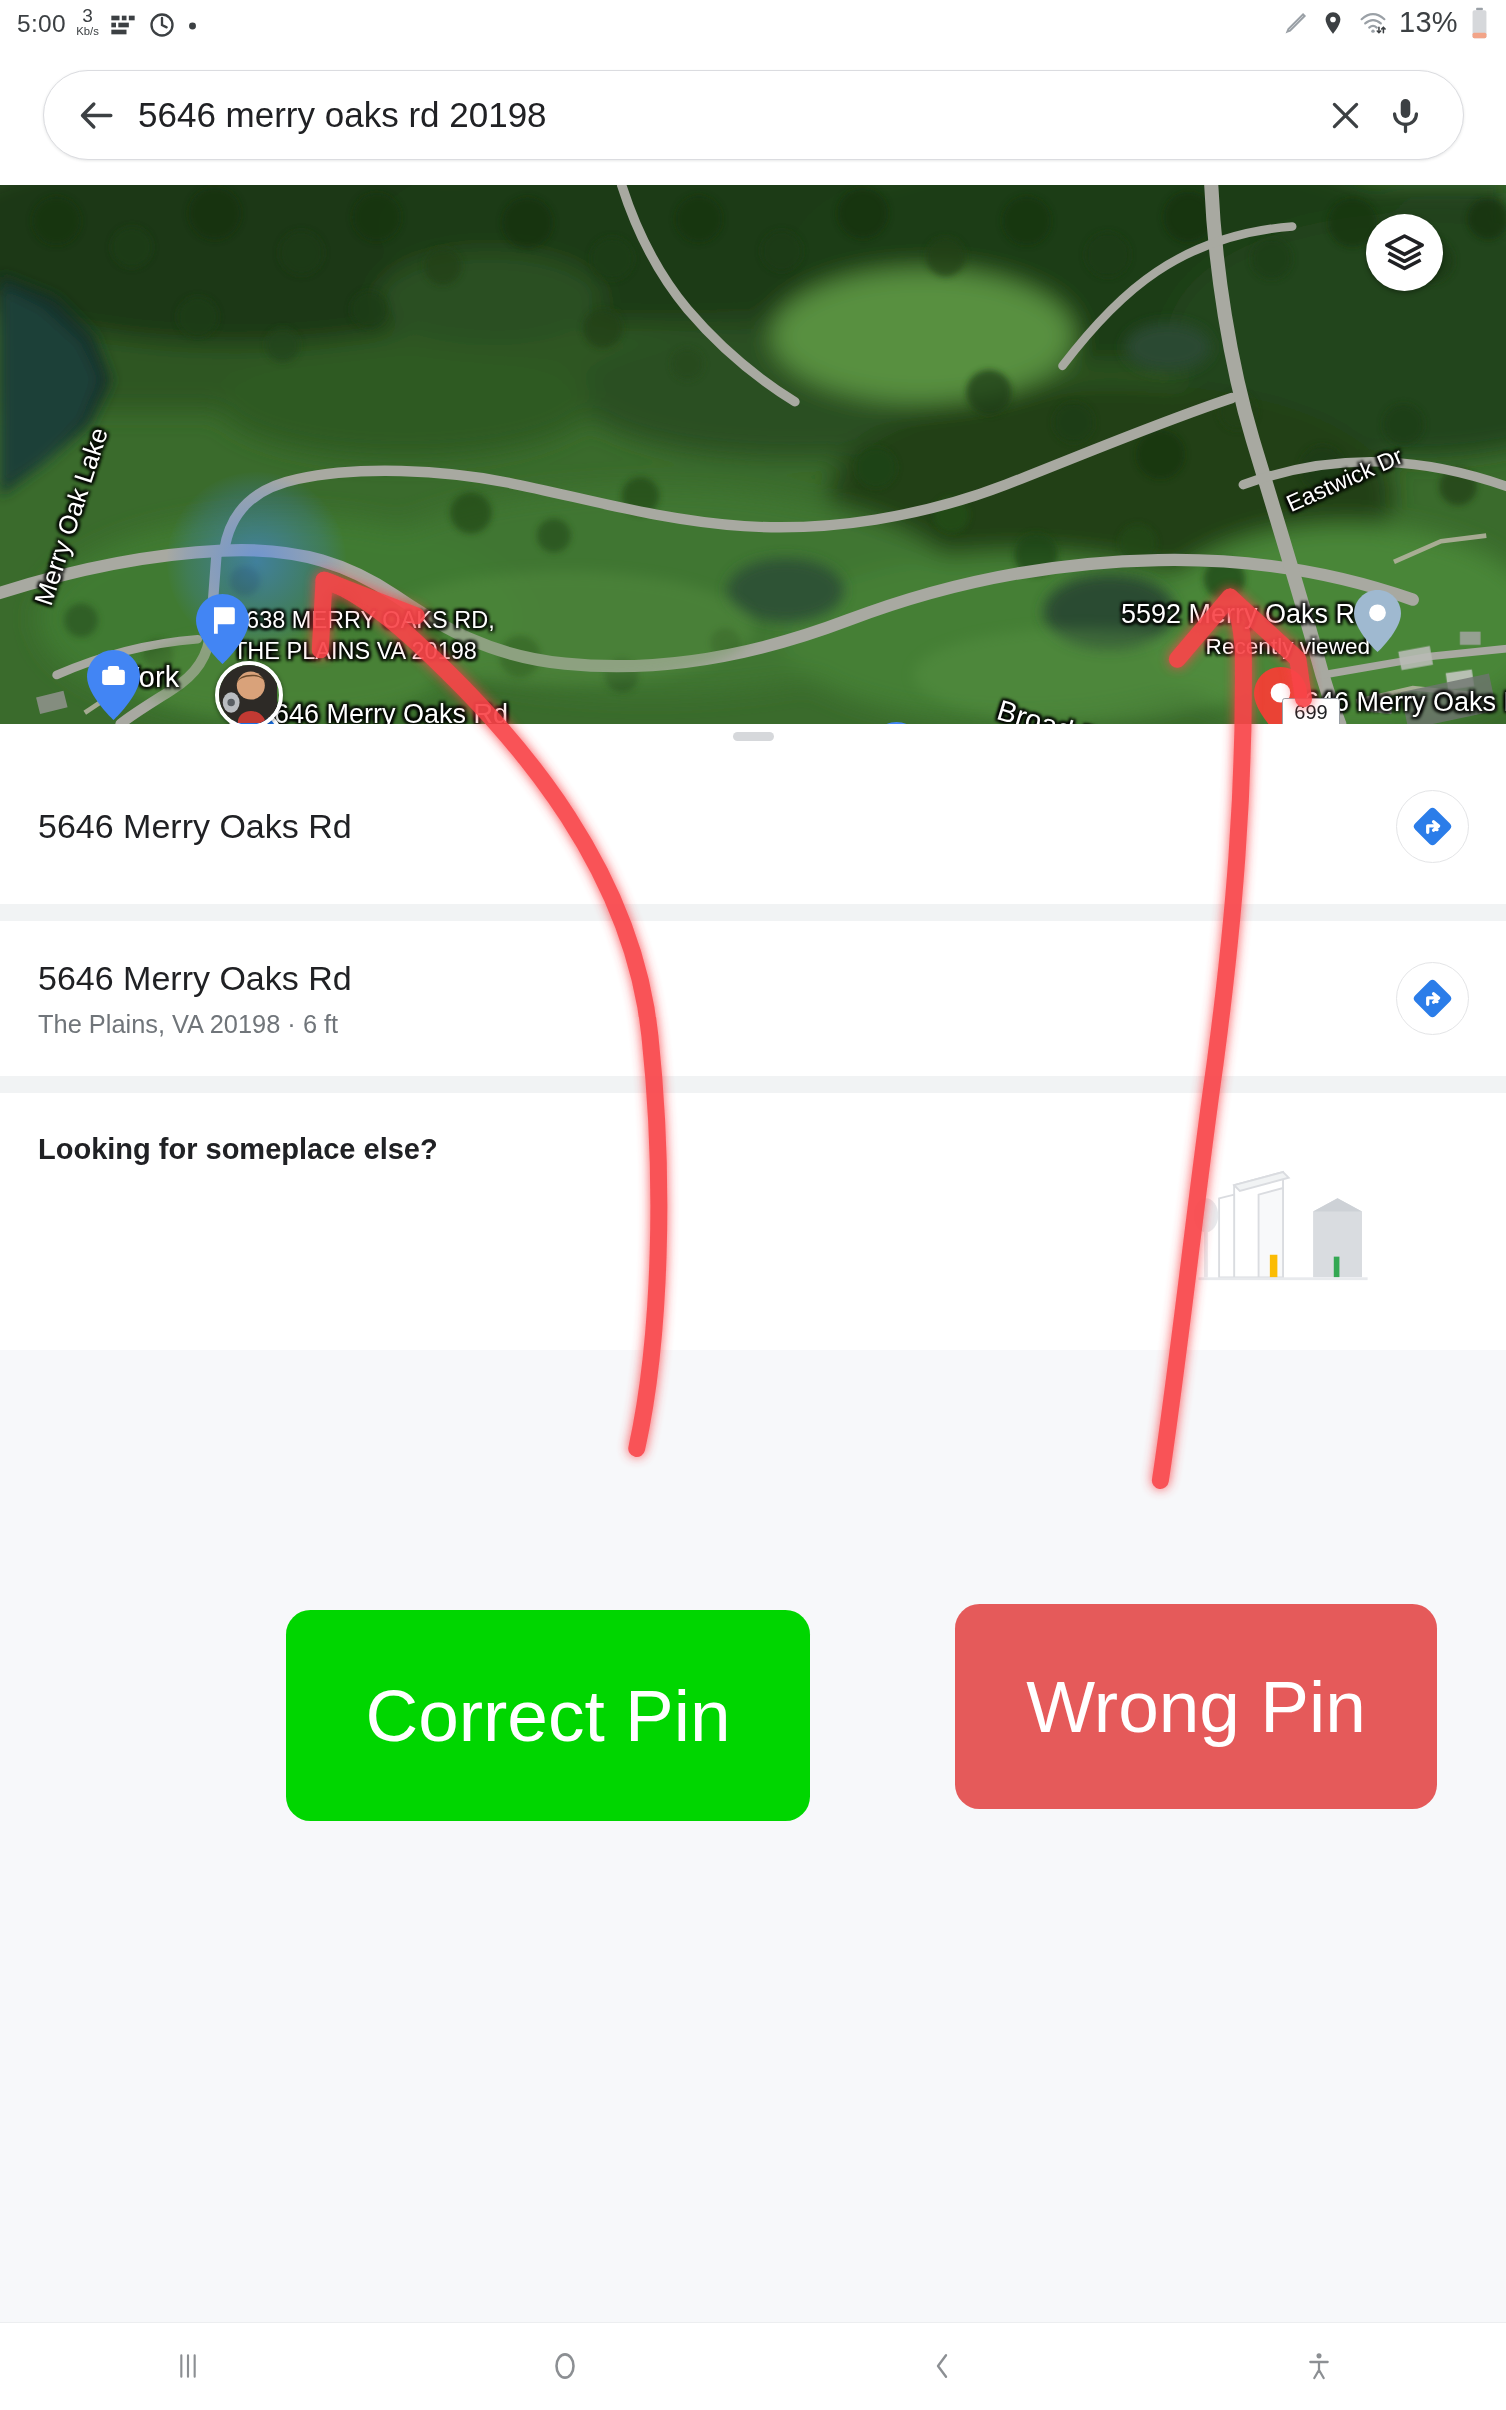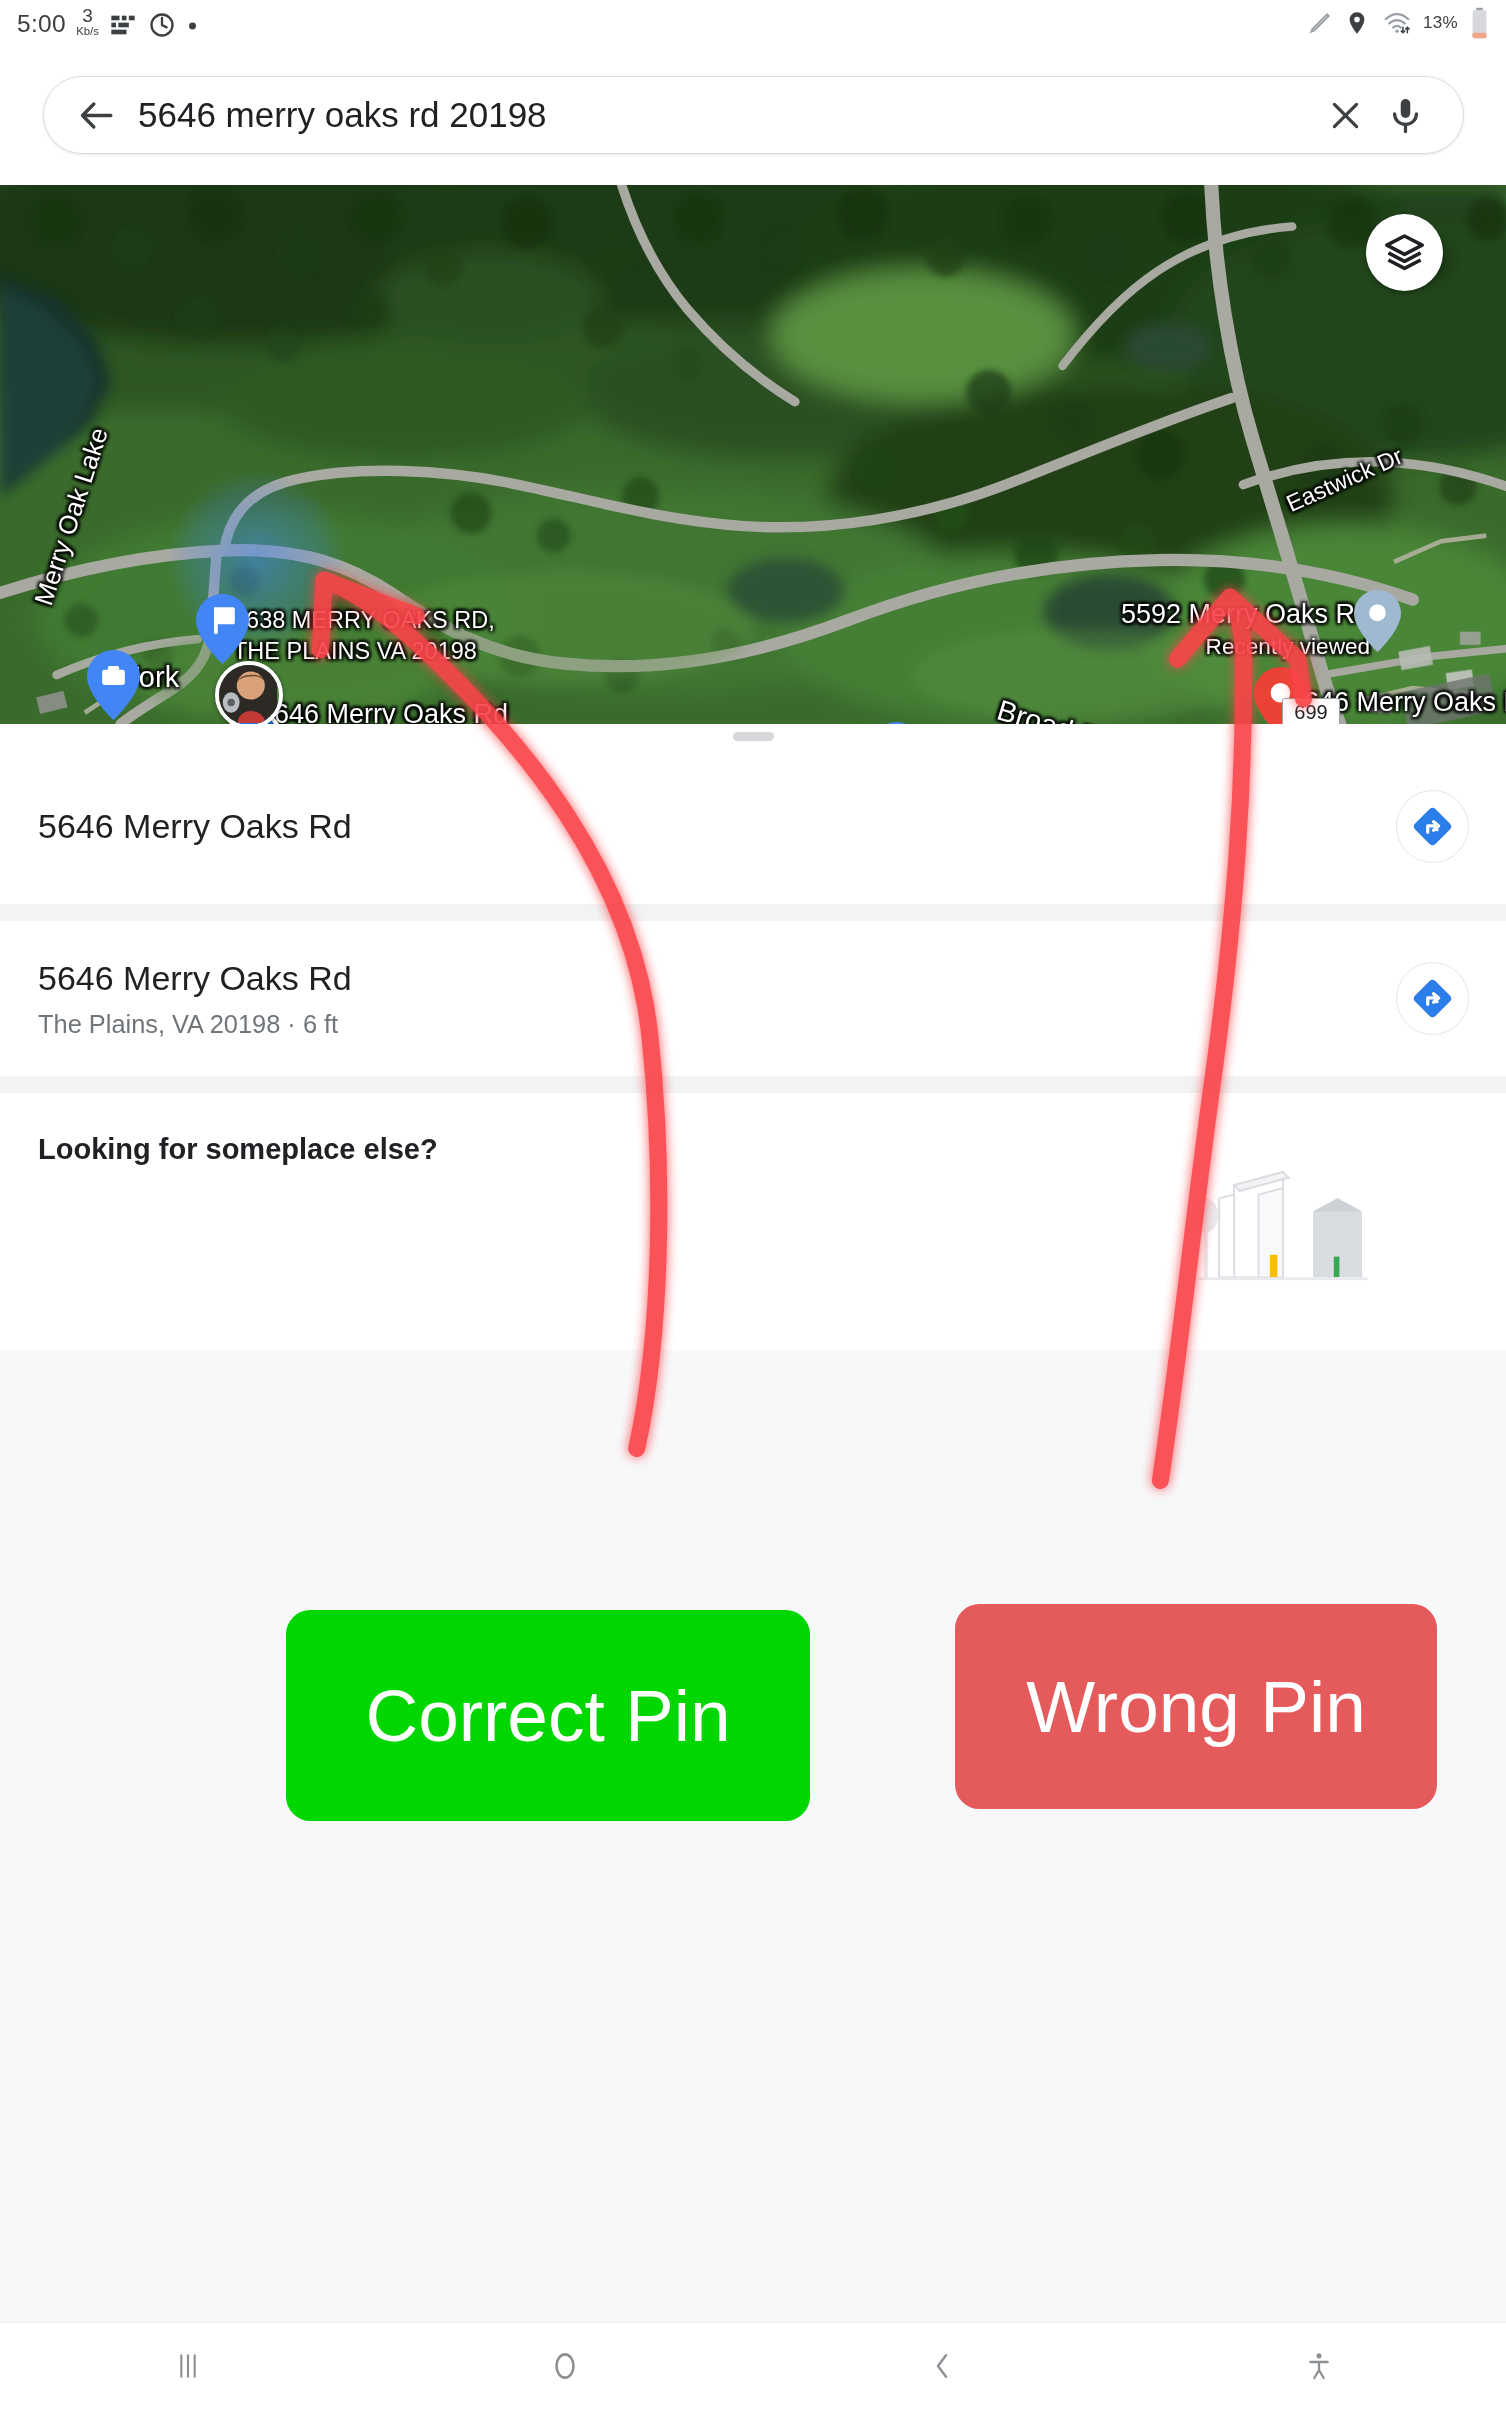--- a/index.html
+++ b/index.html
@@ -17,29 +17,29 @@
     background:#ffffff; display:flex; align-items:center;
     padding:0 17px; z-index:40;
   }
   .sb-left { display:flex; align-items:flex-end; gap:10.4px; }
   .sb-clock { font-size:24.5px; color:#3c4043; letter-spacing:0.3px; line-height:1; padding-bottom:1.9px;}
   .sb-net { display:flex; flex-direction:column; align-items:center; line-height:1; padding-bottom:0.9px;}
   .sb-net-num { font-size:19px; color:#3c4043; line-height:1; }
   .sb-net-unit { font-size:11.3px; color:#3c4043; line-height:1.1; }
   .sb-ico { display:block; }
   .sb-right { margin-left:auto; display:flex; align-items:center; gap:11.3px; }
-  .sb-batt-pct { font-size:17px; color:#3c4043; letter-spacing:0.2px; }
+  .sb-batt-pct { font-size:29px; color:#3c4043; letter-spacing:0.2px; }
 
   
   .searchwrap {
     position:absolute; top:45px; left:0; width:1507px; height:140px;
     background:#ffffff; display:flex; align-items:center; justify-content:center; z-index:35;
   }
   .searchbar {
-    width:1421px; height:78px; background:#ffffff;
+    width:1421px; height:90px; background:#ffffff;
     border:0.9px solid #dbdce0; border-radius:45px;
     display:flex; align-items:center; padding:0 28px;
     box-shadow:0 0.9px 2.8px rgba(60,64,67,0.12);
   }
   .search-back { flex:0 0 auto; width:49px; height:49px; display:flex; align-items:center; justify-content:center; }
   .search-text {
     flex:1 1 auto; margin-left:17px; font-size:35px; color:#202124;
     white-space:nowrap; overflow:hidden; text-overflow:ellipsis;
   }
   .search-clear, .search-mic { flex:0 0 auto; width:60px; height:60px; display:flex; align-items:center; justify-content:center; }

